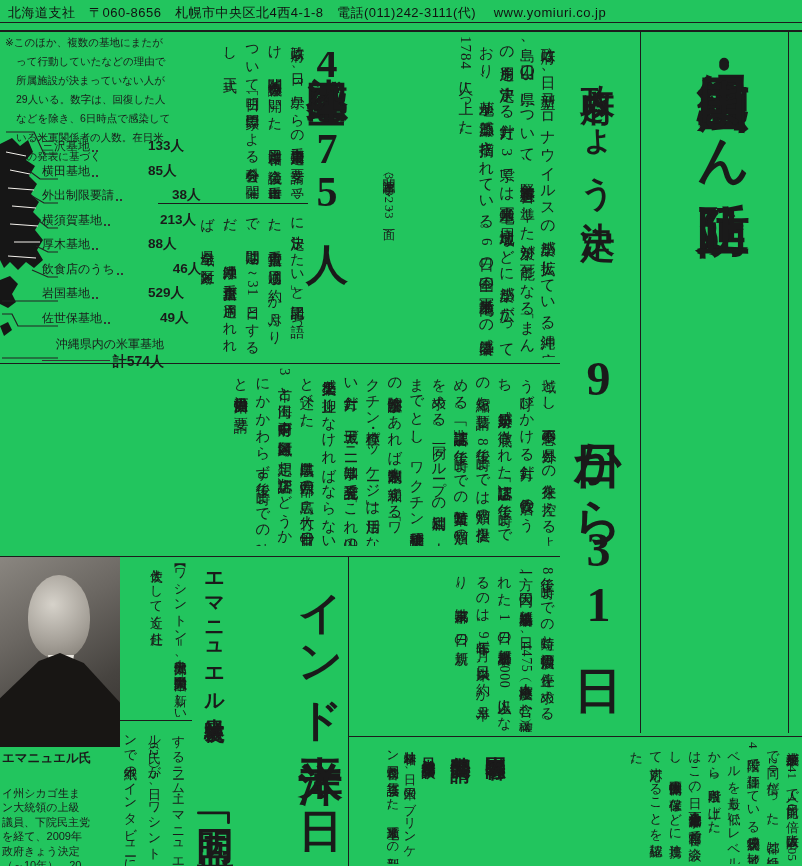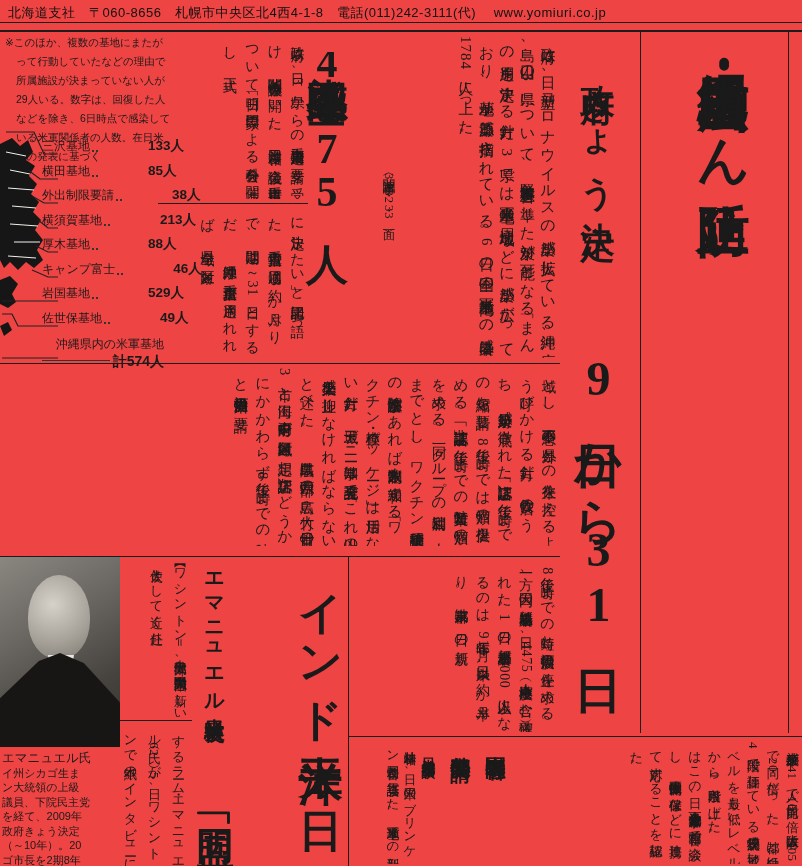--- a/index.html
+++ b/index.html
@@ -1,17 +1,17 @@
 <!DOCTYPE html>
 <html><head>
 <meta charset="utf-8">
 <style>
   html,body{margin:0;padding:0;background:#d8d5cf;}
   .page{position:relative;width:802px;height:866px;overflow:hidden;
-        background:#ef4444;color:#1a1a1a;
+        background:#22c55e;color:#1a1a1a;
         font-family:"Liberation Serif","DejaVu Serif",serif;}
   .goth{font-family:"Liberation Sans","DejaVu Sans",sans-serif;}
   .abs{position:absolute;}
   .vtx{writing-mode:vertical-rl;text-orientation:mixed;overflow:hidden;}
   .upright{text-orientation:upright;}
   .rule-h{position:absolute;background:#1c1c1c;height:1px;}
   .rule-v{position:absolute;background:#1c1c1c;width:1px;}
 
   
   .hdr{left:8px;top:4px;width:790px;font-size:13px;letter-spacing:.5px;color:#111;}
@@ -74,21 +74,21 @@
   .photo .head{position:absolute;left:28px;top:18px;width:62px;height:84px;border-radius:50% 50% 46% 46%;
          background:radial-gradient(circle at 40% 35%,#d6d2ca,#a39e96 60%,#7b766e);}
   .photo .suit{position:absolute;left:-6px;top:92px;width:132px;height:100px;
          background:#181614;clip-path:polygon(0 55%,34% 12%,50% 4%,68% 14%,100% 60%,100% 100%,0 100%);}
   .photo .shirt{position:absolute;left:48px;top:98px;width:26px;height:60px;
          background:#e9e6df;clip-path:polygon(0 0,100% 0,62% 100%,38% 100%);}
   .photo .tie{position:absolute;left:56px;top:100px;width:10px;height:58px;
          background:#3c3a38;clip-path:polygon(20% 0,80% 0,100% 100%,0 100%);}
   .caption{left:2px;top:751px;width:134px;font-size:11px;line-height:14.5px;
            font-family:"Liberation Sans","DejaVu Sans",sans-serif;}
-  .cap-t{font-weight:400;font-size:12.5px;margin-bottom:0;}
+  .cap-t{font-weight:700;font-size:12.5px;margin-bottom:20px;}
 </style>
 </head>
 <body>
 
 <div class="page">
 
   <div class="abs hdr goth">北海道支社　〒060-8656　札幌市中央区北4西4-1-8　電話(011)242-3111(代)　 www.yomiuri.co.jp</div>
   <div class="rule-h" style="left:0;top:22px;width:802px;"></div>
   <div class="rule-h" style="left:0;top:30px;width:802px;height:2px;"></div>
   <div class="rule-v" style="left:788px;top:30px;height:703px;"></div>
@@ -162,21 +162,21 @@
         <span class="nm">横須賀基地</span>
         <span class="ldr"></span>
         <span class="vl">213人</span>
       </div>
     <div class="brow">
         <span class="nm">厚木基地</span>
         <span class="ldr"></span>
         <span class="vl">88人</span>
       </div>
     <div class="brow">
-        <span class="nm">キャンプ富士</span>
+        <span class="nm">飲食店のうち</span>
         <span class="ldr"></span>
         <span class="vl">46人</span>
       </div>
     <div class="brow">
         <span class="nm">岩国基地</span>
         <span class="ldr"></span>
         <span class="vl">529人</span>
       </div>
     <div class="brow">
         <span class="nm">佐世保基地</span>

